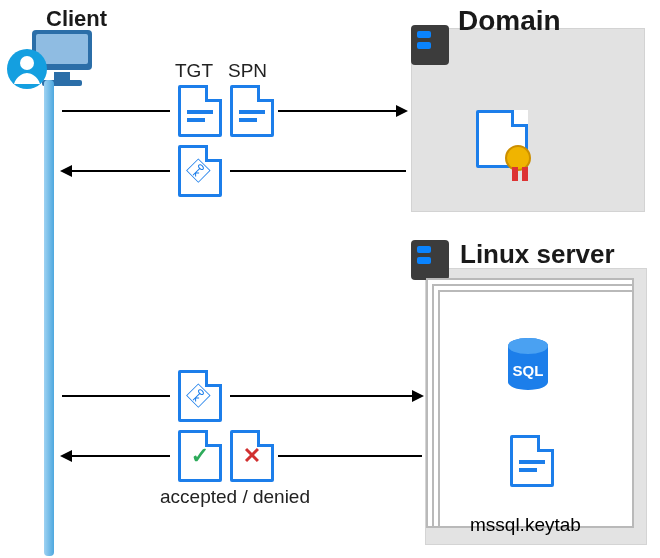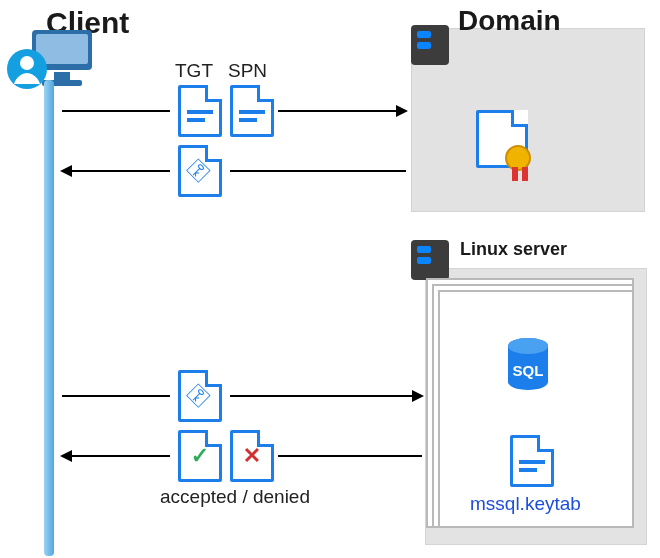--- a/index.html
+++ b/index.html
@@ -6,21 +6,21 @@
   body{
     width:660px;height:558px;
     background:#fff;
     font-family:"Segoe UI",Arial,sans-serif;
     position:relative;
     color:#1a1a1a;
   }
   .stage{position:absolute;inset:0}
   .client-label{
     position:absolute;left:46px;top:6px;
-    font-weight:700;font-size:30px;
+    font-weight:700;font-size:22px;
   }
   
   .lifeline{
     position:absolute;left:44px;top:80px;width:10px;height:476px;
     background:linear-gradient(to right,#9ed2f2,#4ea8df);
     border-radius:4px;
   }
   
   .dc-box{
     position:absolute;left:411px;top:28px;
@@ -32,21 +32,21 @@
     font-weight:700;font-size:28px;line-height:1.05;
   }
   
   .ls-box{
     position:absolute;left:425px;top:268px;
     width:220px;height:275px;
     background:#e3e3e3;border:1px solid #d4d4d4;
   }
   .ls-label{
     position:absolute;left:460px;top:239px;
-    font-weight:700;font-size:18px;
+    font-weight:700;font-size:26px;
   }
   
   .rack{
     position:absolute;width:38px;height:40px;
     background:#3c3c3c;border-radius:4px;
   }
   .rack::before,.rack::after{
     content:"";position:absolute;left:6px;width:14px;height:7px;
     background:#0a84ff;border-radius:2px;
   }
@@ -111,21 +111,21 @@
   .ok-doc{left:178px;top:430px}
   .no-doc{left:230px;top:430px}
   .cap-tgt{left:175px;top:60px}
   .cap-spn{left:228px;top:60px}
   .cap-accden{left:160px;top:486px}
   
   .sql-badge{
     position:absolute;left:504px;top:336px;width:48px;height:60px;
   }
   .keytab-label{
-    position:absolute;left:470px;top:493px;font-size:19px;color:#1d4ed8;
+    position:absolute;left:470px;top:514px;font-size:19px;color:#000000;
   }
   .keytab-doc{left:510px;top:435px}
   
   .cert{
     position:absolute;left:476px;top:110px;width:46px;height:52px;
     background:#fff;border:3px solid #1c7eea;border-radius:2px;
   }
   .cert .fold{
     position:absolute;right:-3px;top:-3px;width:14px;height:14px;
     background:#fff;border-left:3px solid #1c7eea;border-bottom:3px solid #1c7eea;

